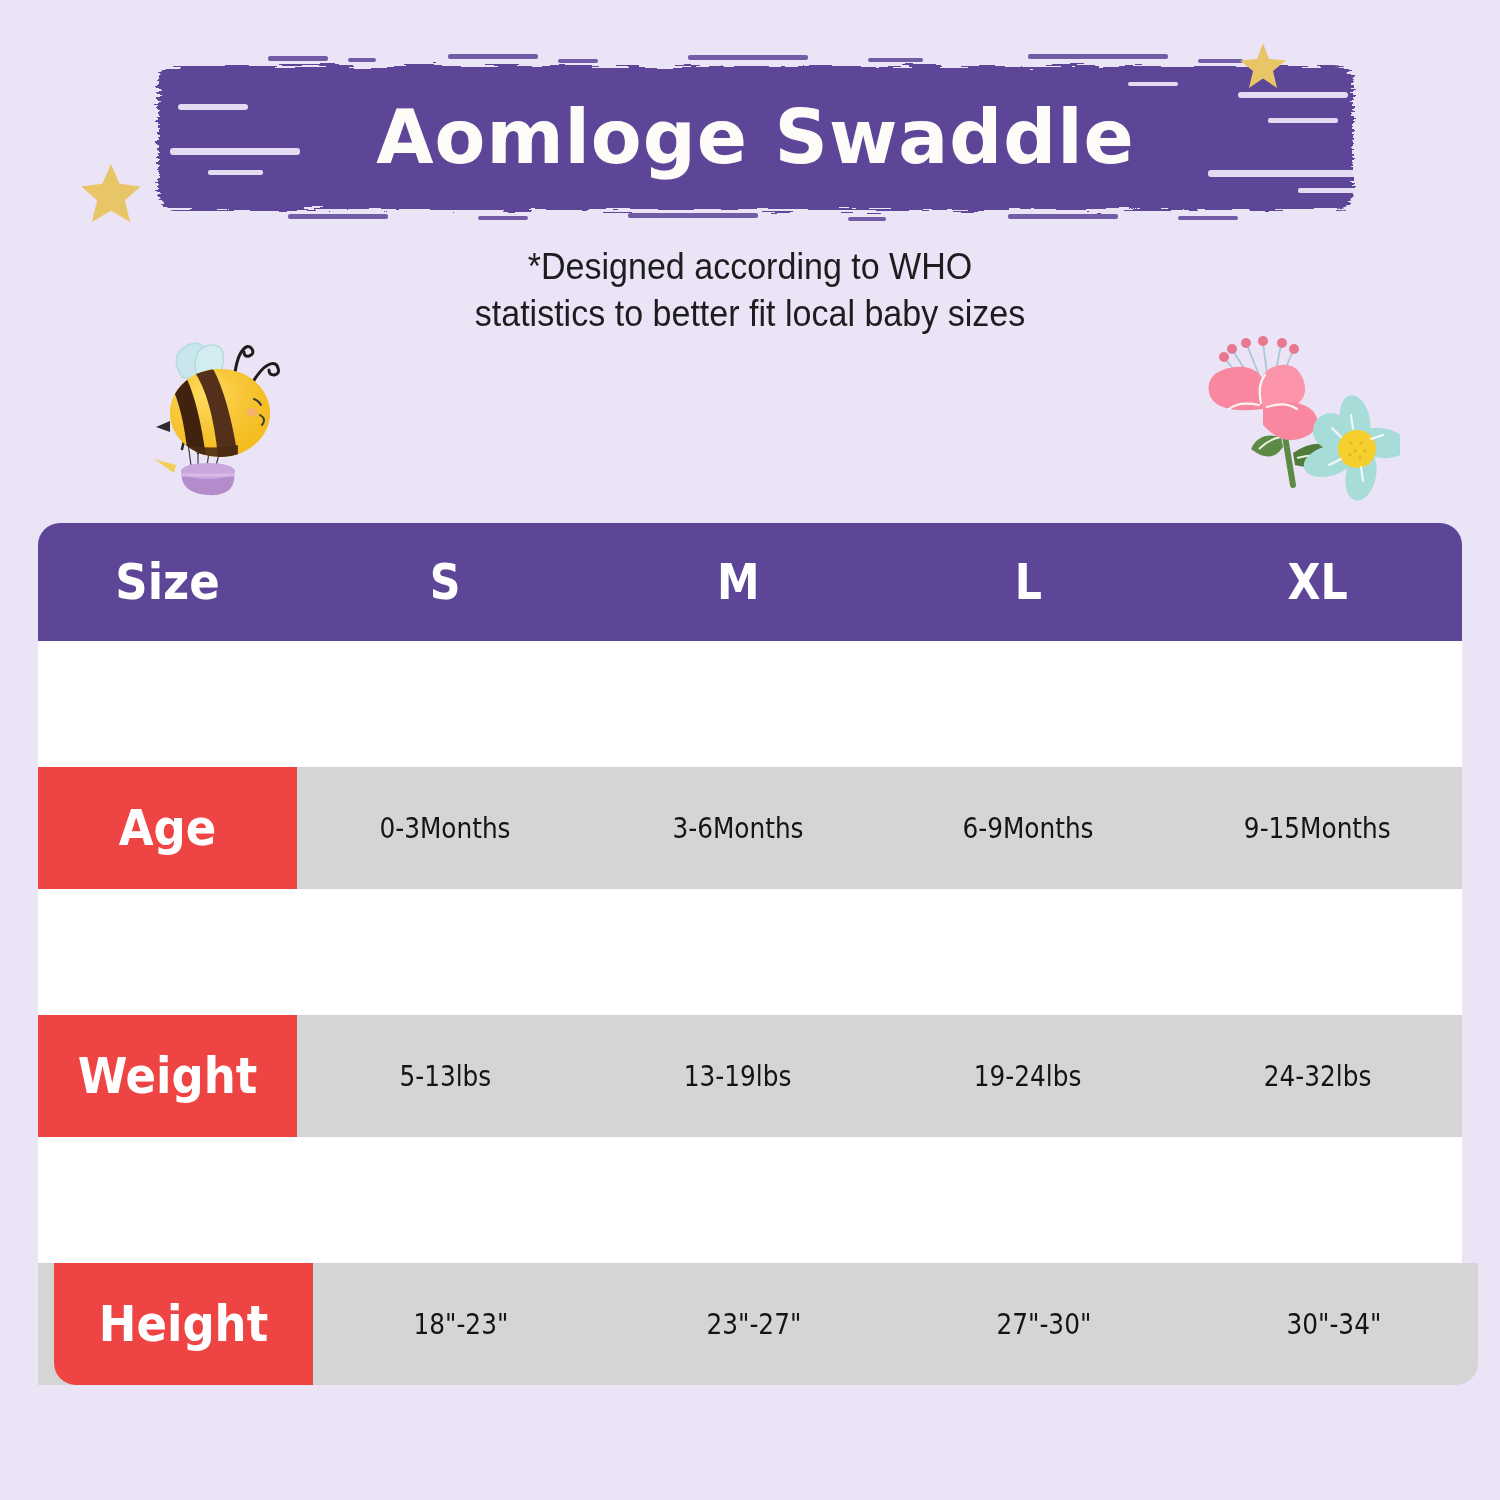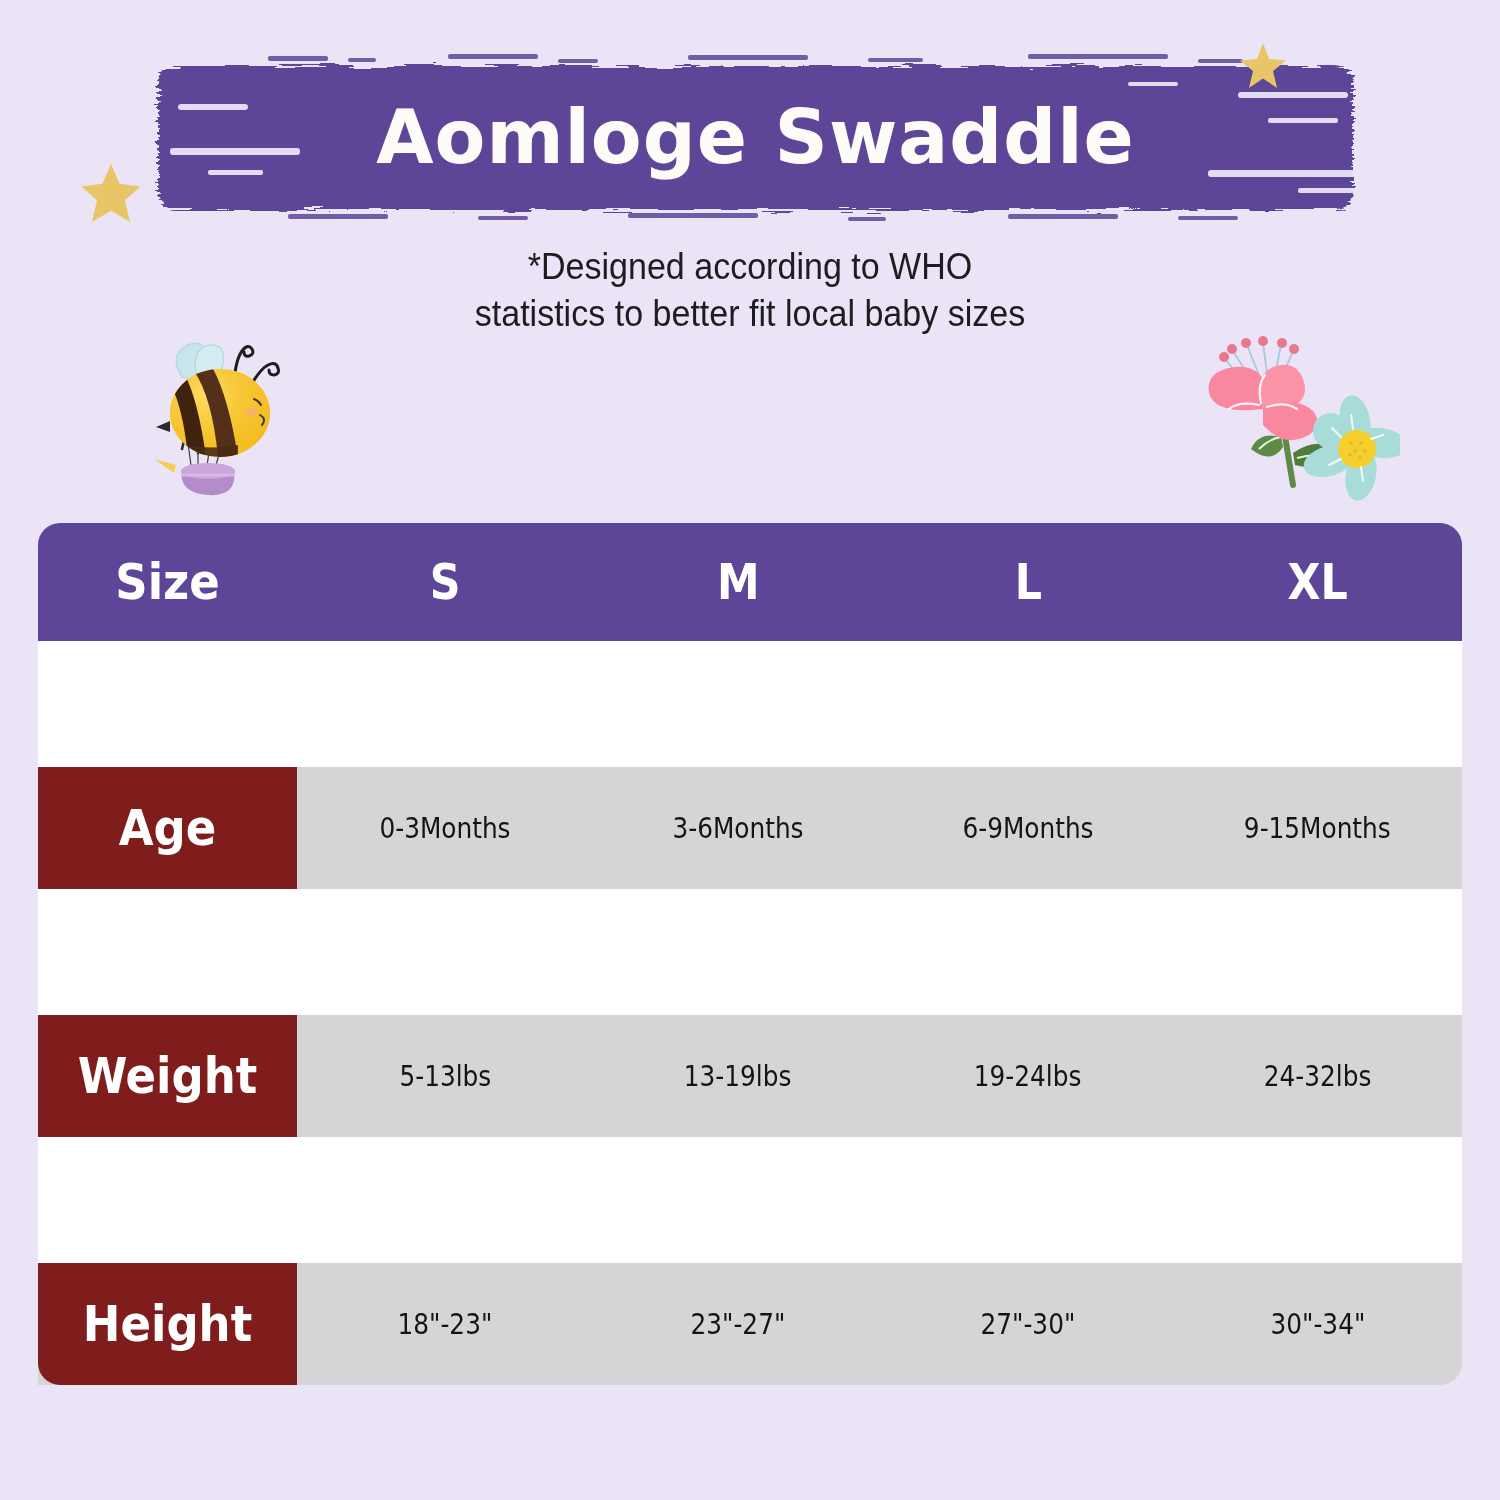--- a/index.html
+++ b/index.html
@@ -56,33 +56,33 @@
   .table{
     position:absolute;left:38px;top:487px;width:1424px;
     border-collapse:separate;border-spacing:0;
   }
 
   .row{position:relative;display:flex;width:1424px;}
   .row.header{height:118px;background:#5d4598;
     border-top-left-radius:22px;border-top-right-radius:22px;margin-top:36px;}
   .row.spacer{height:126px;background:#ffffff;}
   .row.data{height:122px;background:#d5d5d5;}
-  .row.data.last{border-bottom-right-radius:22px;border-bottom-left-radius:0;}
+  .row.data.last{border-bottom-right-radius:22px;border-bottom-left-radius:0;padding-left:16px;}
 
   .cell-label{
     width:259px;flex:0 0 259px;
     display:flex;align-items:center;justify-content:center;
     color:#ffffff;
     font-family:"DejaVu Sans Condensed","Liberation Sans Narrow","Liberation Sans",sans-serif;
     font-weight:bold;font-size:50px;
     transform:none;
   }
   .row.header .cell-label{font-size:50px;}
   .row.data .cell-label{
-    background:#7f1d1d;
+    background:#ef4444;
     height:100%;
   }
   .row.data.last .cell-label{border-bottom-left-radius:22px;}
 
   .cell{
     flex:1 1 0;
     display:flex;align-items:center;justify-content:center;
     font-family:"DejaVu Sans Condensed","Liberation Sans Narrow","Liberation Sans",sans-serif;
     font-size:29px;
     color:#141414;

